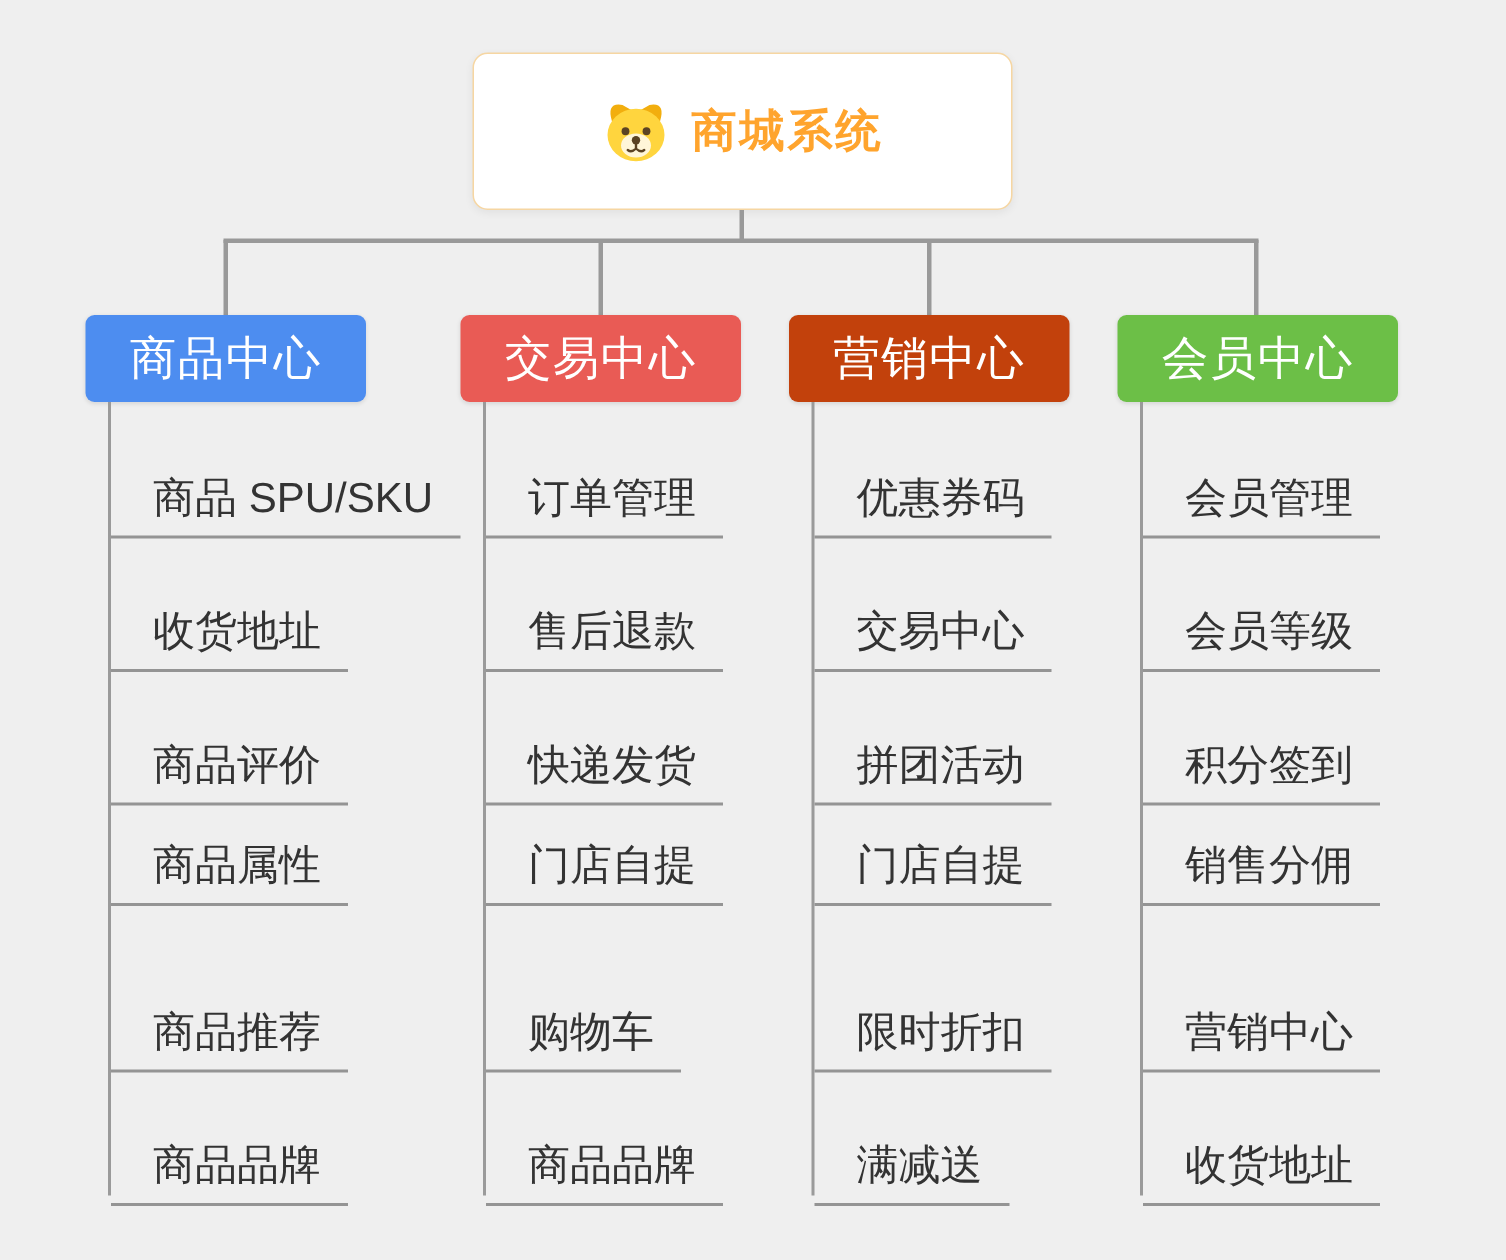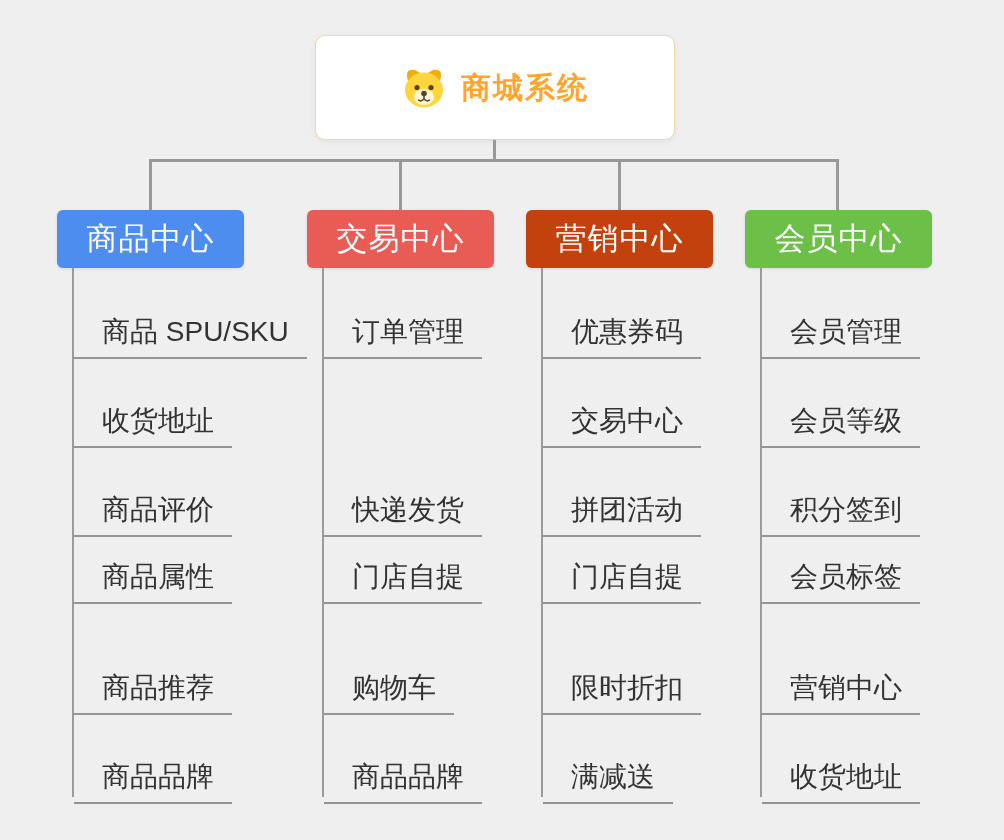--- a/index.html
+++ b/index.html
@@ -128,20 +128,21 @@
     <div class="child r4">商品推荐</div>
     <div class="child r5">商品品牌</div>
   </div>
 
   <div class="branch b1">
     <div class="branch-header" style="background: rgb(233, 91, 85);">
       <span>交易中心</span>
     </div>
     <div class="vline"></div>
     <div class="child r0">订单管理</div>
+    <div class="child r1">售后退款</div>
     <div class="child r2">快递发货</div>
     <div class="child r3">门店自提</div>
     <div class="child r4">购物车</div>
     <div class="child r5">商品品牌</div>
   </div>
 
   <div class="branch b2">
     <div class="branch-header" style="background: #c2410c;">
       <span>营销中心</span>
     </div>
@@ -155,18 +156,18 @@
   </div>
 
   <div class="branch b3">
     <div class="branch-header" style="background: rgb(108, 191, 71);">
       <span>会员中心</span>
     </div>
     <div class="vline"></div>
     <div class="child r0">会员管理</div>
     <div class="child r1">会员等级</div>
     <div class="child r2">积分签到</div>
-    <div class="child r3">会员标签</div>
+    <div class="child r3">销售分佣</div>
     <div class="child r4">营销中心</div>
     <div class="child r5">收货地址</div>
   </div>
 
 </div>
 
 </body></html>

